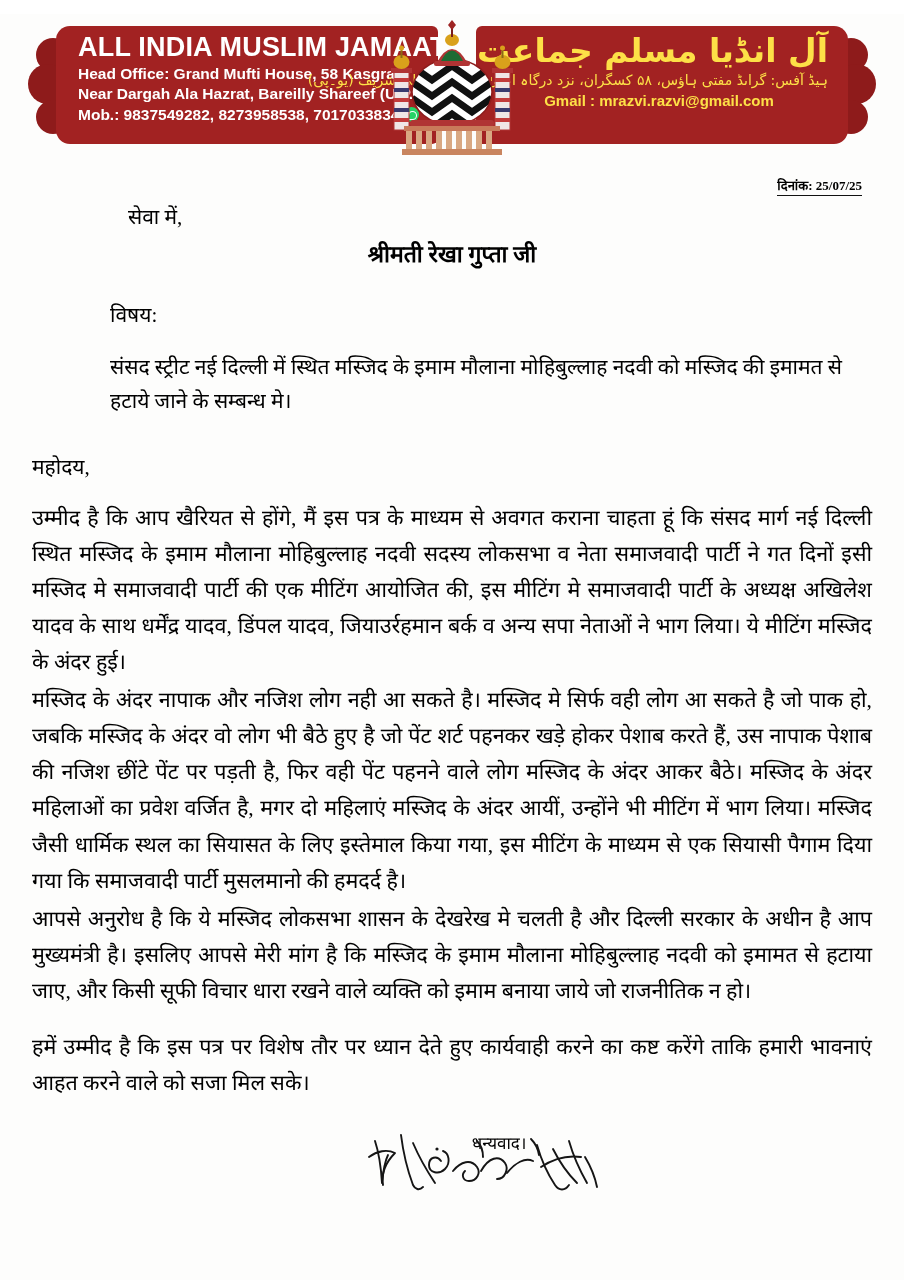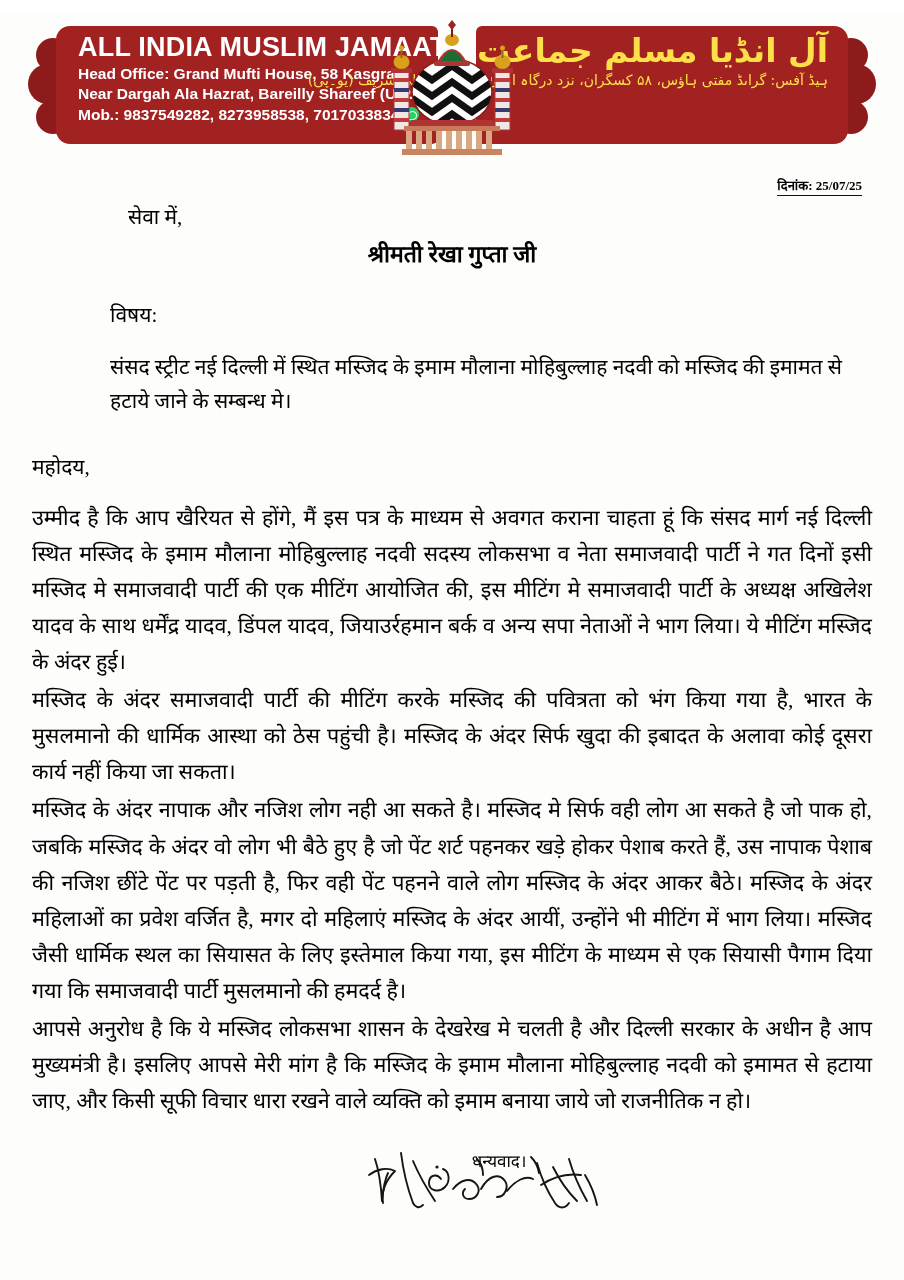--- a/index.html
+++ b/index.html
@@ -347,20 +347,21 @@
           <rect x="100" y="115" width="6" height="20"></rect>
         </g>
         <rect x="16" y="133" width="100" height="6" fill="#c9855f"></rect>
       </svg>
     </div>
 
     <div class="banner-right">
       <div class="inner">
         <div class="org-name-ur">آل انڈیا مسلم جماعت</div>
         <div class="addr-ur">ہیڈ آفس: گراںڈ مفتی ہاؤس، ۵۸ کسگران، نزد درگاہ اعلیٰ حضرت، بریلی شریف (یو۔پی)</div>
+        <div class="gmail-line">Gmail : mrazvi.razvi@gmail.com</div>
       </div>
     </div>
   </div>
 
   <div class="date-row">
     <span class="date-text">दिनांक: 25/07/25</span>
   </div>
 
   <div class="sewa">सेवा में,</div>
 
@@ -370,23 +371,23 @@
 
   <div class="subject-block">
     <div class="subject-label">विषय:</div>
     <div class="subject-text">संसद स्ट्रीट नई दिल्ली में स्थित मस्जिद के इमाम मौलाना मोहिबुल्लाह नदवी को मस्जिद की इमामत से हटाये जाने के सम्बन्ध मे।</div>
   </div>
 
   <div class="salutation">महोदय,</div>
 
   <div class="body-text">
     <div class="para gap-before">उम्मीद है कि आप खैरियत से होंगे, मैं इस पत्र के माध्यम से अवगत कराना चाहता हूं कि संसद मार्ग नई दिल्ली स्थित मस्जिद के इमाम मौलाना मोहिबुल्लाह नदवी सदस्य लोकसभा व नेता समाजवादी पार्टी ने गत दिनों इसी मस्जिद मे समाजवादी पार्टी की एक मीटिंग आयोजित की, इस मीटिंग मे समाजवादी पार्टी के अध्यक्ष अखिलेश यादव के साथ धर्मेंद्र यादव, डिंपल यादव, जियाउर्रहमान बर्क व अन्य सपा नेताओं ने भाग लिया। ये मीटिंग मस्जिद के अंदर हुई।</div>
-    <div class="para">मस्जिद के अंदर समाजवादी पार्टी की मीटिंग करके मस्जिद की पवित्रता को भंग किया गया है, भारत के मुसलमानो की धार्मिक आस्था को ठेस पहुंची है। मस्जिद के अंदर सिर्फ खुदा की इबादत के अलावा कोई दूसरा कार्य नहीं किया जा सकता।</div>
     <div class="para">मस्जिद के अंदर नापाक और नजिश लोग नही आ सकते है। मस्जिद मे सिर्फ वही लोग आ सकते है जो पाक हो, जबकि मस्जिद के अंदर वो लोग भी बैठे हुए है जो पेंट शर्ट पहनकर खड़े होकर पेशाब करते हैं, उस नापाक पेशाब की नजिश छींटे पेंट पर पड़ती है, फिर वही पेंट पहनने वाले लोग मस्जिद के अंदर आकर बैठे। मस्जिद के अंदर महिलाओं का प्रवेश वर्जित है, मगर दो महिलाएं मस्जिद के अंदर आयीं, उन्होंने भी मीटिंग में भाग लिया। मस्जिद जैसी धार्मिक स्थल का सियासत के लिए इस्तेमाल किया गया, इस मीटिंग के माध्यम से एक सियासी पैगाम दिया गया कि समाजवादी पार्टी मुसलमानो की हमदर्द है।</div>
     <div class="para">आपसे अनुरोध है कि ये मस्जिद लोकसभा शासन के देखरेख मे चलती है और दिल्ली सरकार के अधीन है आप मुख्यमंत्री है। इसलिए आपसे मेरी मांग है कि मस्जिद के इमाम मौलाना मोहिबुल्लाह नदवी को इमामत से हटाया जाए, और किसी सूफी विचार धारा रखने वाले व्यक्ति को इमाम बनाया जाये जो राजनीतिक न हो।</div>
+    <div class="para gap-before">हमें उम्मीद है कि इस पत्र पर विशेष तौर पर ध्यान देते हुए कार्यवाही करने का कष्ट करेंगे ताकि हमारी भावनाएं आहत करने वाले को सजा मिल सके।</div>
   </div>
 
   <div class="sign-area">
     <div class="thanks">धन्यवाद।</div>
 
     <svg class="sig-svg" viewBox="0 0 300 80" aria-hidden="true">
       <g fill="none" stroke="#151515" stroke-width="1.9" stroke-linecap="round" stroke-linejoin="round">
         <path d="M18 14 C22 26 24 40 25 56 C26 46 27 36 31 28"></path>
         <path d="M12 30 C20 24 30 22 38 26 C30 34 24 44 26 58"></path>
         <path d="M44 8 C46 24 50 42 56 58 C58 62 62 64 66 60"></path>

